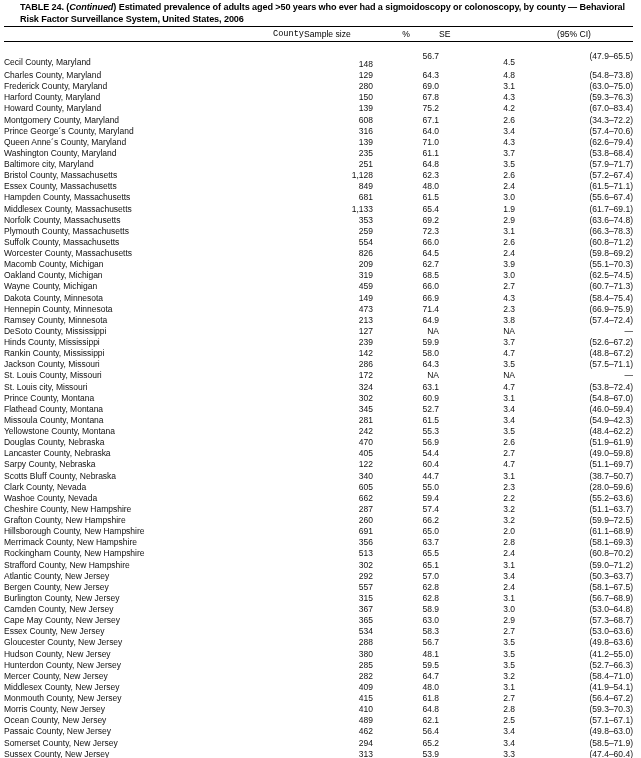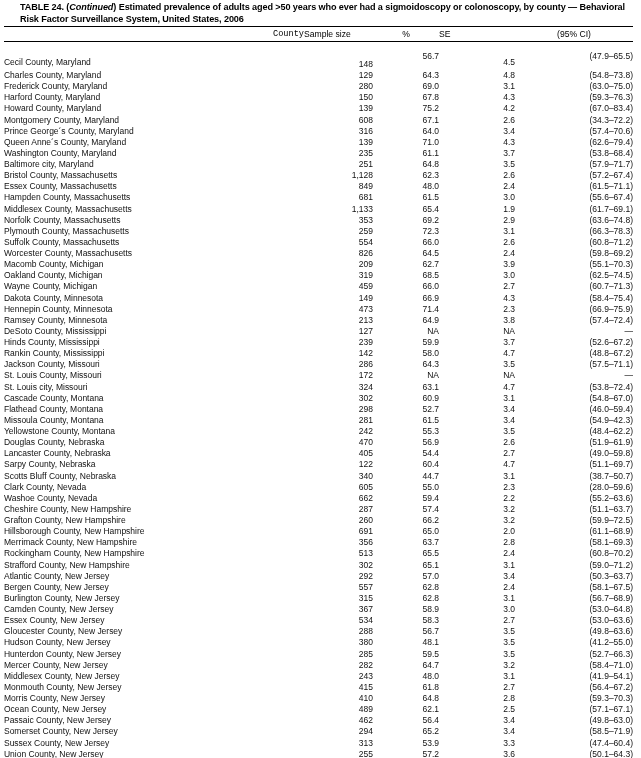--- a/index.html
+++ b/index.html
@@ -326,29 +326,29 @@
           <td class="num-ci dash">—</td>
         </tr>
         <tr>
           <td class="county">St. Louis city, Missouri</td>
           <td class="num-n">324</td>
           <td class="num-p">63.1</td>
           <td class="num-se">4.7</td>
           <td class="num-ci">(53.8–72.4)</td>
         </tr>
         <tr>
-          <td class="county">Cascade County, Montana</td>
+          <td class="county">Prince County, Montana</td>
           <td class="num-n">302</td>
           <td class="num-p">60.9</td>
           <td class="num-se">3.1</td>
           <td class="num-ci">(54.8–67.0)</td>
         </tr>
         <tr>
           <td class="county">Flathead County, Montana</td>
-          <td class="num-n">298</td>
+          <td class="num-n">345</td>
           <td class="num-p">52.7</td>
           <td class="num-se">3.4</td>
           <td class="num-ci">(46.0–59.4)</td>
         </tr>
         <tr>
           <td class="county">Missoula County, Montana</td>
           <td class="num-n">281</td>
           <td class="num-p">61.5</td>
           <td class="num-se">3.4</td>
           <td class="num-ci">(54.9–42.3)</td>
@@ -466,20 +466,27 @@
           <td class="num-ci">(56.7–68.9)</td>
         </tr>
         <tr>
           <td class="county">Camden County, New Jersey</td>
           <td class="num-n">367</td>
           <td class="num-p">58.9</td>
           <td class="num-se">3.0</td>
           <td class="num-ci">(53.0–64.8)</td>
         </tr>
         <tr>
+          <td class="county">Cape May County, New Jersey</td>
+          <td class="num-n">365</td>
+          <td class="num-p">63.0</td>
+          <td class="num-se">2.9</td>
+          <td class="num-ci">(57.3–68.7)</td>
+        </tr>
+        <tr>
           <td class="county">Essex County, New Jersey</td>
           <td class="num-n">534</td>
           <td class="num-p">58.3</td>
           <td class="num-se">2.7</td>
           <td class="num-ci">(53.0–63.6)</td>
         </tr>
         <tr>
           <td class="county">Gloucester County, New Jersey</td>
           <td class="num-n">288</td>
           <td class="num-p">56.7</td>
@@ -502,21 +509,21 @@
         </tr>
         <tr>
           <td class="county">Mercer County, New Jersey</td>
           <td class="num-n">282</td>
           <td class="num-p">64.7</td>
           <td class="num-se">3.2</td>
           <td class="num-ci">(58.4–71.0)</td>
         </tr>
         <tr>
           <td class="county">Middlesex County, New Jersey</td>
-          <td class="num-n">243</td>
+          <td class="num-n">409</td>
           <td class="num-p">48.0</td>
           <td class="num-se">3.1</td>
           <td class="num-ci">(41.9–54.1)</td>
         </tr>
         <tr>
           <td class="county">Monmouth County, New Jersey</td>
           <td class="num-n">415</td>
           <td class="num-p">61.8</td>
           <td class="num-se">2.7</td>
           <td class="num-ci">(56.4–67.2)</td>

